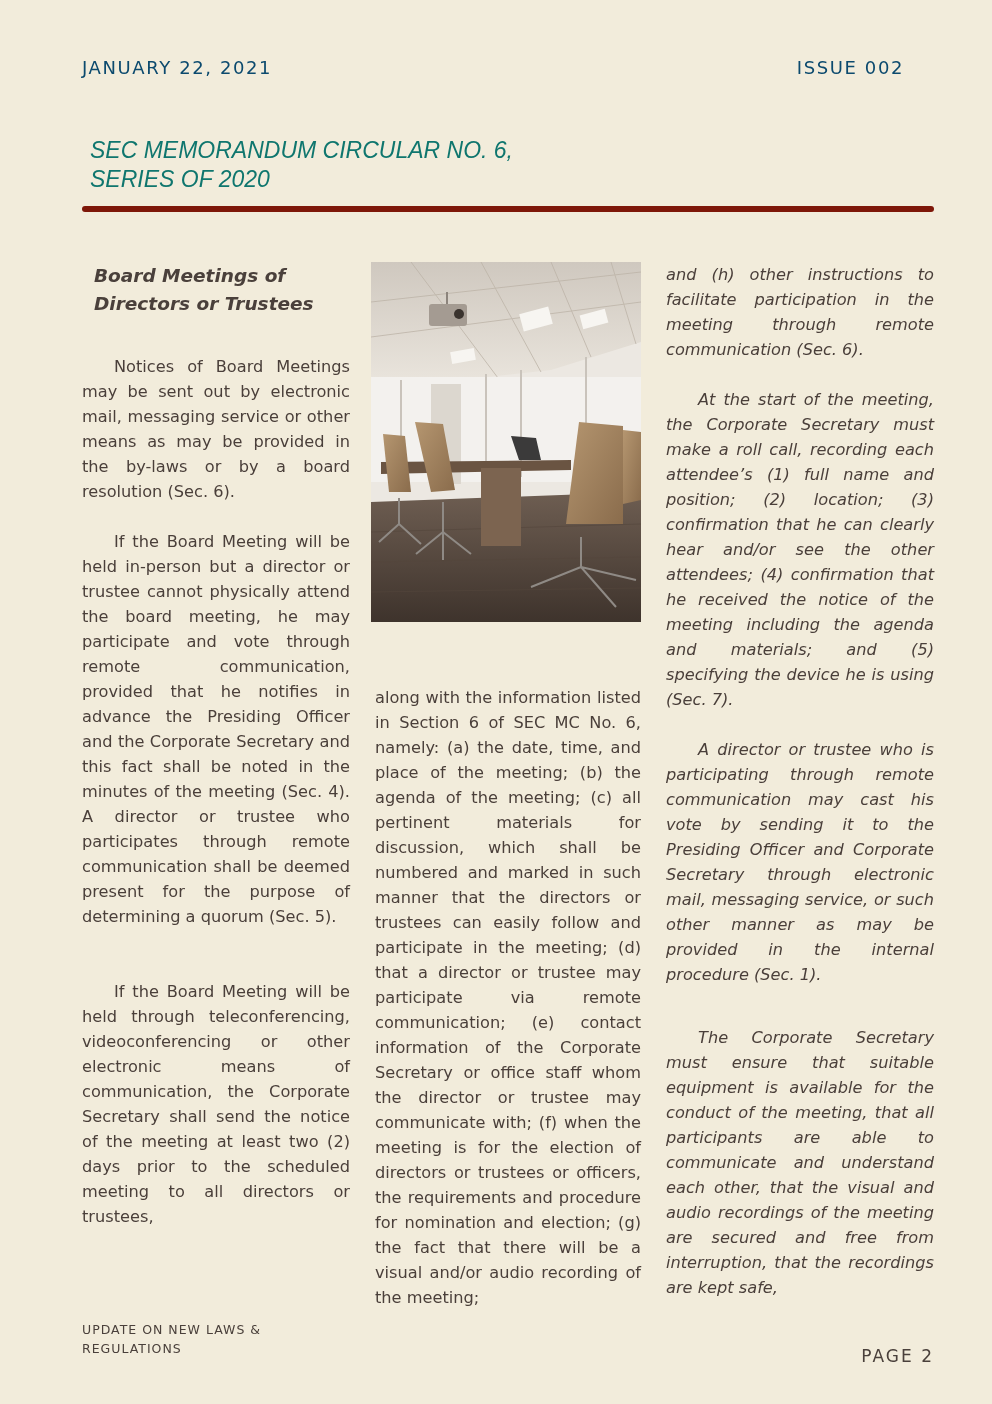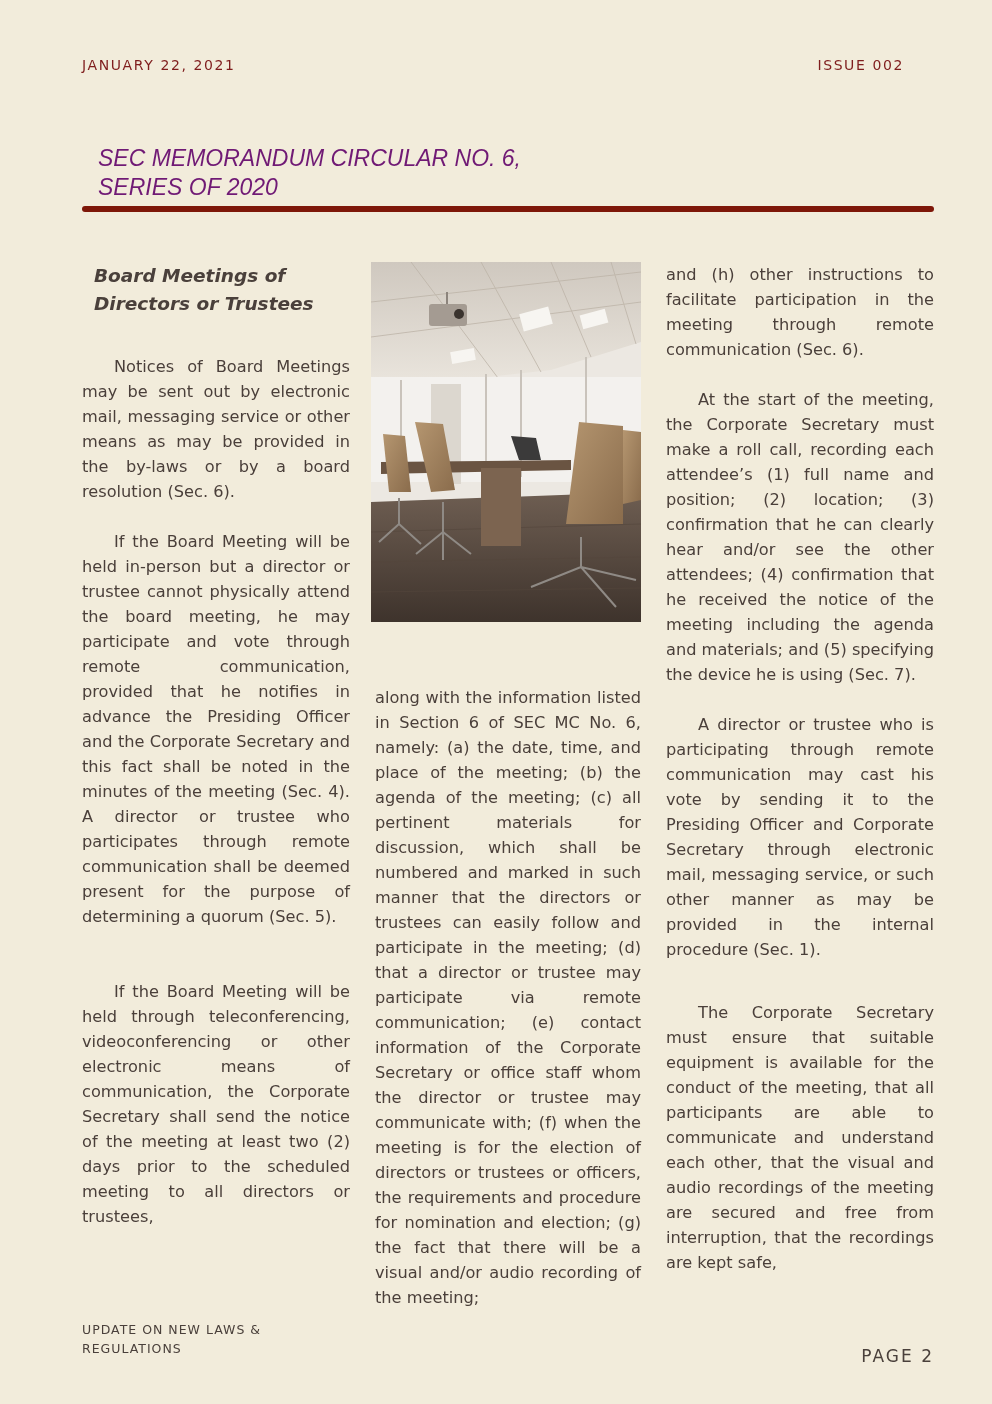--- a/index.html
+++ b/index.html
@@ -5,45 +5,45 @@
   html, body { margin: 0; padding: 0; }
   body {
     width: 992px; height: 1404px; overflow: hidden;
     background: #f2ecdb;
     color: #4a3f3a;
     font-family: "DejaVu Sans", sans-serif;
     position: relative;
   }
   .hdr-date, .hdr-issue {
     position: absolute; top: 57px;
-    font-size: 14px; letter-spacing: 1.6px; color: #7f1d1d;
+    font-size: 18px; letter-spacing: 1.6px; color: #0c4a6e;
   }
   .hdr-date { left: 82px; }
   .hdr-issue { right: 88px; }
   .title {
     position: absolute; left: 82px; top: 128px;
     font-family: "Liberation Sans", sans-serif;
     font-style: italic; font-size: 23px; line-height: 29px;
-    color: #701a75; margin: 16px; font-weight: normal;
+    color: #0f766e; margin: 8px; font-weight: normal;
   }
   .title span { display: block; }
   .rule {
     position: absolute; left: 82px; top: 206px;
     width: 852px; height: 6px; background: #7e1708; border-radius: 3px;
   }
   .col {
     position: absolute;
     font-size: 16.2px; line-height: 25px;
     text-align: justify; color: #4a3f3a;
   }
   .col p { margin: 0 0 25px 0; text-indent: 32px; }
   .col p.noindent { text-indent: 0; }
   .col1 { left: 82px; top: 262px; width: 268px; }
   .col2 { left: 375px; top: 646px; width: 266px; margin-top: 39px; }
-  .col3 { left: 666px; top: 262px; width: 268px; }
+  .col3 { left: 666px; top: 262px; width: 268px; font-style: italic; }
   .heading {
     font-weight: bold; font-style: italic;
     font-size: 18.5px; line-height: 28px; text-align: left;
     color: #4a403b; margin: 0 0 36px 12px;
   }
   .heading span { display: block; }
   .photo {
     position: absolute; left: 371px; top: 262px;
     width: 270px; height: 360px; overflow: hidden;
     background: #dcd6cd;

